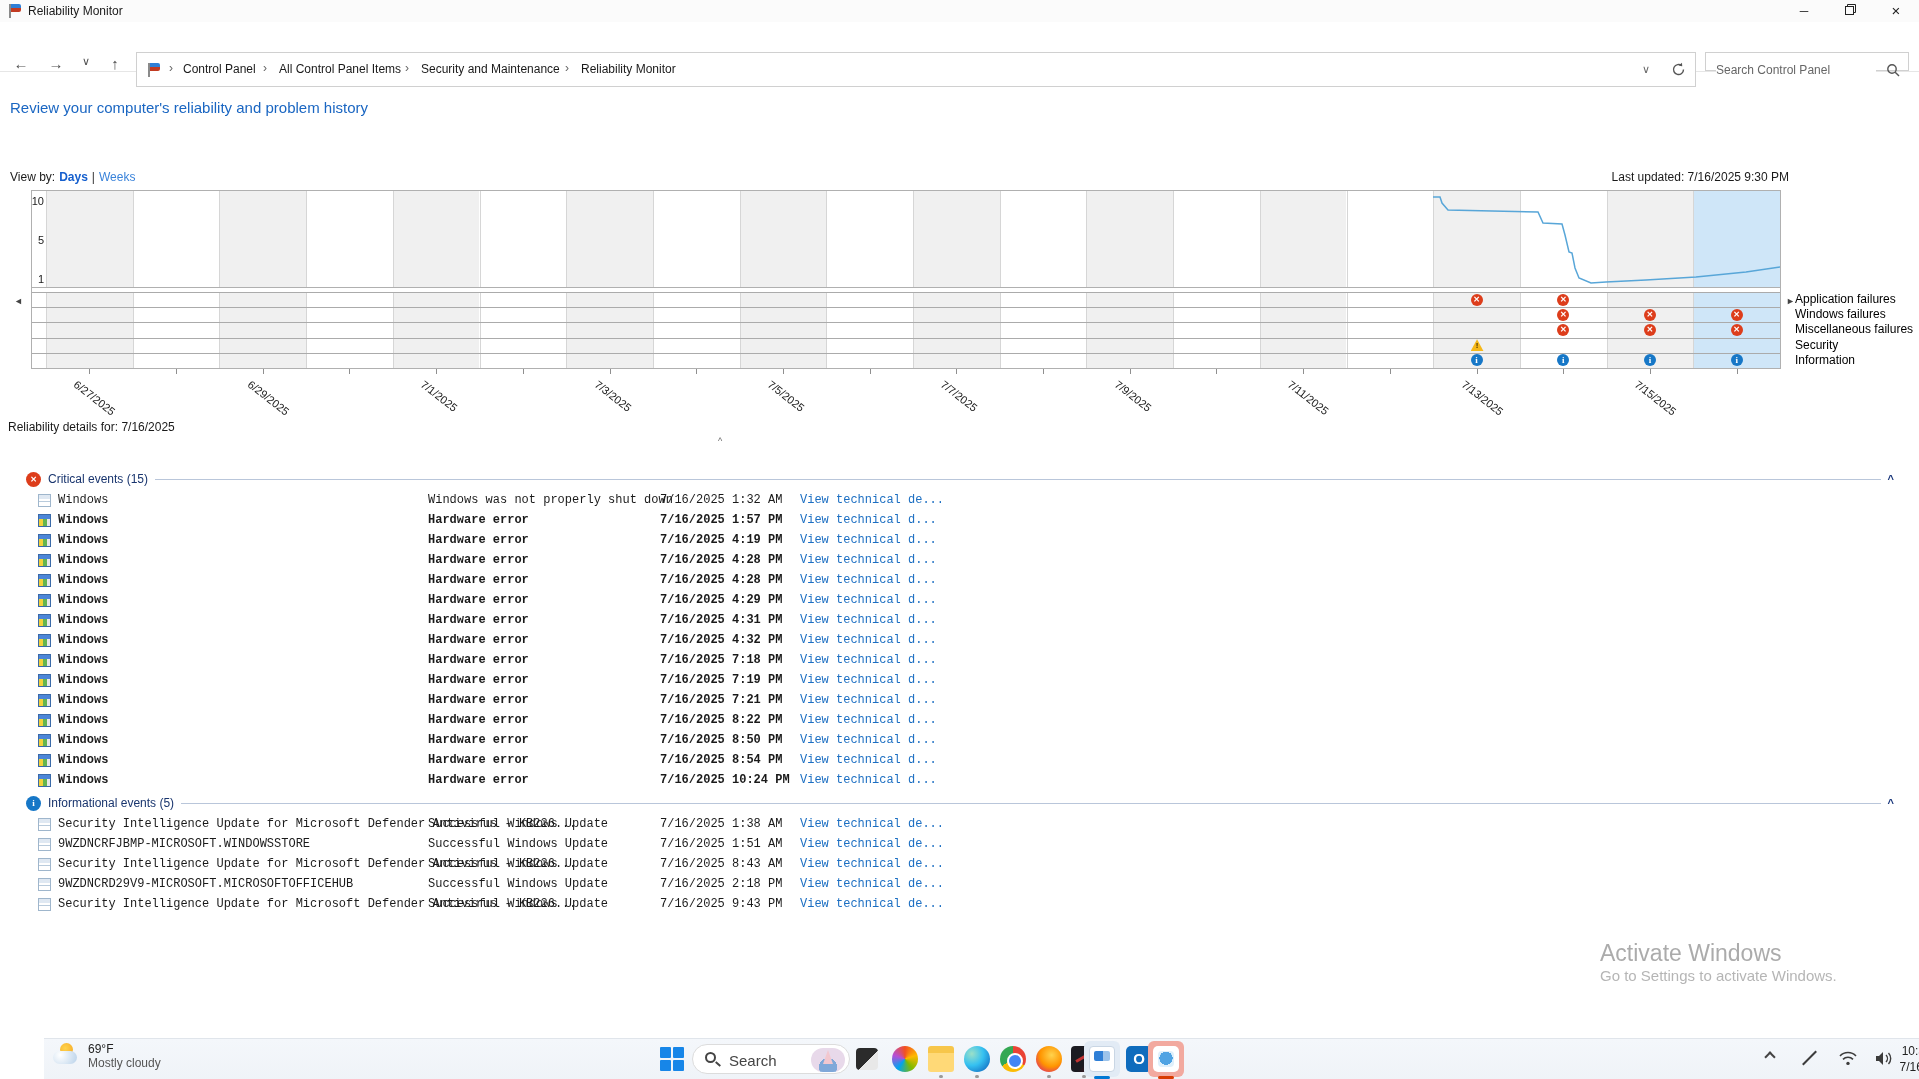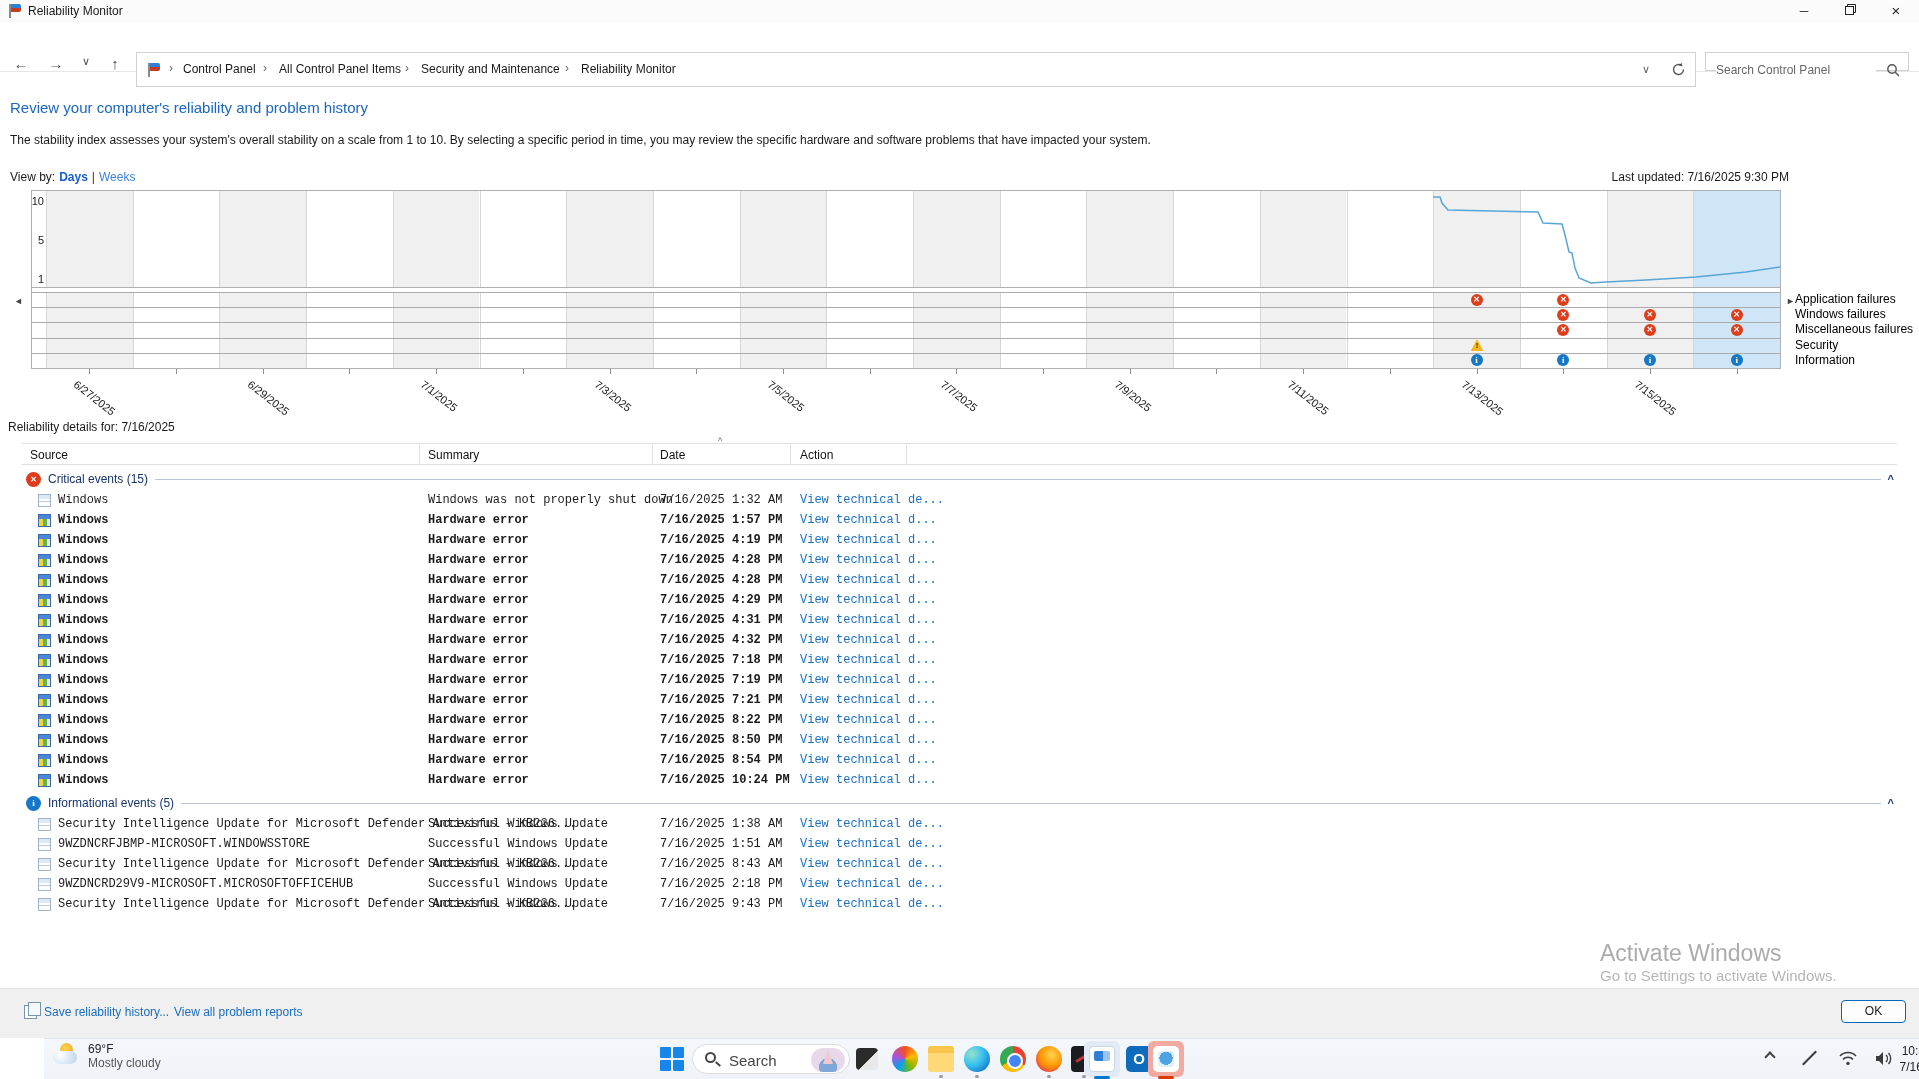--- a/index.html
+++ b/index.html
@@ -169,21 +169,20 @@
     <div id="searchbox">
       <input type="text" placeholder="Search Control Panel" style="">
       <svg style="position:absolute;right:8px;top:10px;" width="14" height="14" viewBox="0 0 14 14">
         <circle cx="6" cy="6" r="4.2" fill="none" stroke="#555" stroke-width="1.4"></circle>
           <line x1="9.2" y1="9.2" x2="13" y2="13" stroke="#555" stroke-width="1.4"></line>
       </svg>
     </div>
   </div>
 
   <div id="page-heading">Review your computer's reliability and problem history</div>
-  <div id="page-desc">The stability index assesses your system's overall stability on a scale from 1 to 10. By selecting a specific period in time, you may review the specific hardware and software problems that have impacted your system.</div>
   <div id="viewby">
     <span class="lbl">View by:</span><span class="days">Days</span><span class="pipe">|</span><span class="weeks">Weeks</span>
   </div>
   <div id="last-updated">Last updated: 7/16/2025 9:30 PM</div>
 
   <div id="chart-layer">
       <div class="band" style="left: 46px; top: 190px; width: 86.7px; height: 97px; background: rgb(240, 240, 240);"></div>
       <div class="band" style="left: 46px; top: 292px; width: 86.7px; height: 76px; background: rgb(240, 240, 240);"></div>
       <div class="band" style="left: 132.7px; top: 190px; width: 86.7px; height: 97px; background: rgb(255, 255, 255);"></div>
       <div class="band" style="left: 132.7px; top: 292px; width: 86.7px; height: 76px; background: rgb(255, 255, 255);"></div>
@@ -325,30 +324,20 @@
       <div class="legend-item" style="top: 353px;">Information</div>
       <svg width="1734" height="97" style="position: absolute; left: 46px; top: 190px; z-index: 4; pointer-events: none;">
         <polyline points="1387,7 1394,7 1396,13 1402,20 1446,21 1492,22 1497,33 1516,34 1519,45 1523,62 1526,63 1529,78 1533,88 1545,93 1560,92 1600,90 1650,87 1700,82 1734,77" fill="none" stroke="#58a6d8" stroke-width="1.5"></polyline>
       </svg>
     </div>
   <div id="chart-box"></div>
   <div class="scroll-arrow" style="left:14px;top:296px;">◄</div>
   <div class="scroll-arrow" style="left:1786px;top:296px;">►</div>
 
   <div id="details-title">Reliability details for: 7/16/2025</div>
-  <div id="tbl-header">
-    <span class="th" style="left:8px;">Source</span>
-    <span class="th" style="left:406px;">Summary</span>
-    <span class="th" style="left:638px;">Date</span>
-    <span class="th" style="left:778px;">Action</span>
-    <span class="th-sep" style="left:397px;"></span>
-    <span class="th-sep" style="left:630px;"></span>
-    <span class="th-sep" style="left:768px;"></span>
-    <span class="th-sep" style="left:884px;"></span>
-  </div>
   <div id="sort-caret">^</div>
   <div id="table-body">
       <div class="section-hdr" style="top: 469px;">
         <span class="grid-icon sec-ico ico-error" style="position: relative; width: 15px; height: 15px;">✕</span>
         <span class="section-label">Critical events (15)</span>
         <span class="section-rule"></span>
         <span class="section-caret">^</span>
       </div>
       <div class="trow" style="top: 491px;">
         <span class="src-ico win-plain"></span>
@@ -494,26 +483,20 @@
         <span class="src">Security Intelligence Update for Microsoft Defender Antivirus - KB226...</span>
         <span class="sum">Successful Windows Update</span>
         <span class="dat">7/16/2025 9:43 PM</span>
         <span class="act">View technical de...</span>
       </div>
     </div>
 
   <div id="watermark1">Activate Windows</div>
   <div id="watermark2">Go to Settings to activate Windows.</div>
 
-  <div id="footer">
-    <span id="save-ico"></span>
-    <span class="flink" style="left:44px;">Save reliability history...</span>
-    <span class="flink" style="left:174px;">View all problem reports</span>
-    <div id="ok-btn">OK</div>
-  </div>
 
   <div id="taskbar">
     <div id="weather">
       <div id="weather-ico">
           <div class="sun"></div>
           <div class="cloud"></div>
         </div>
       <div>
         <div id="weather-temp">69°F</div>
         <div id="weather-desc">Mostly cloudy</div>

